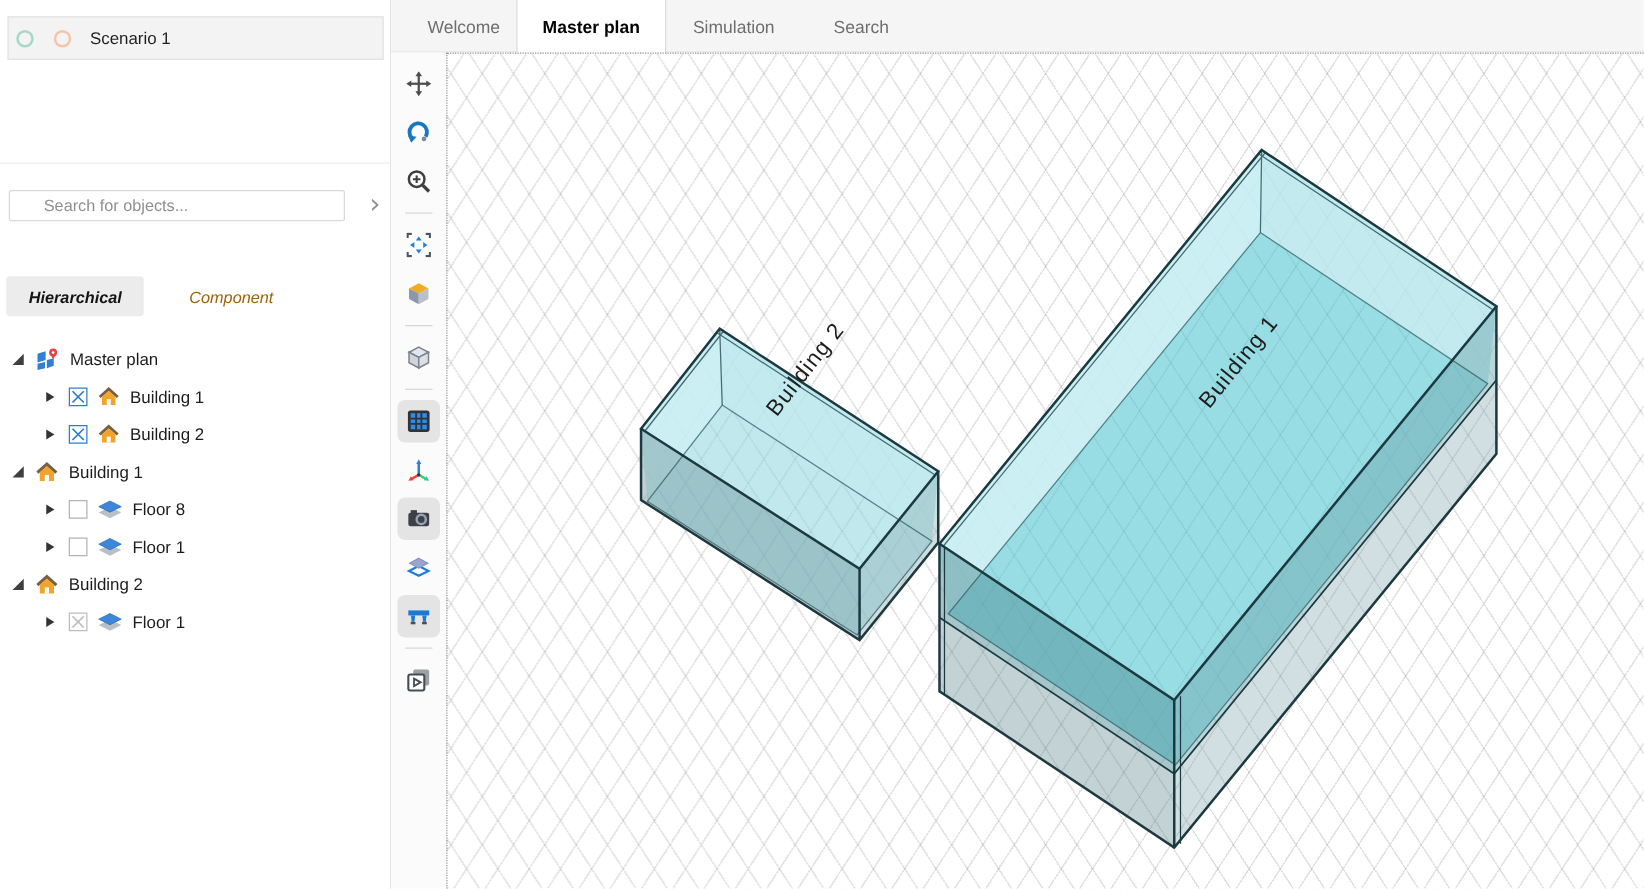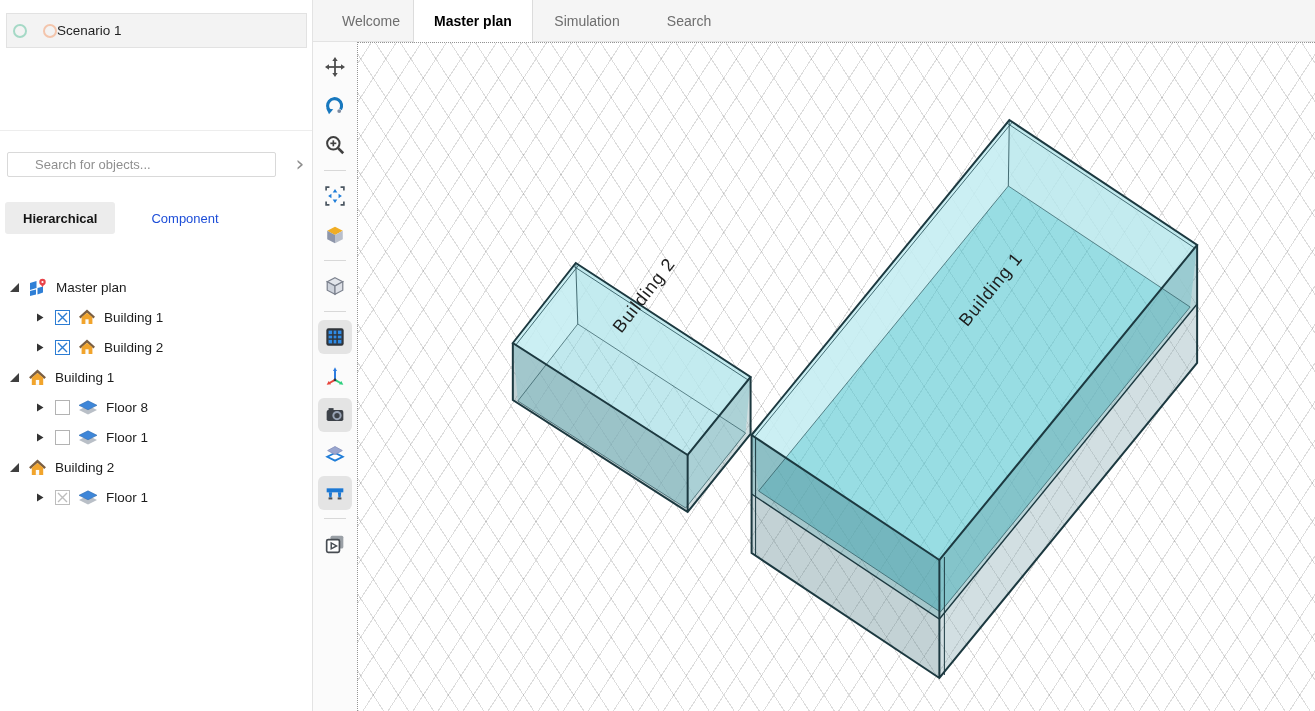--- a/index.html
+++ b/index.html
@@ -5,33 +5,33 @@
   * { margin:0; padding:0; box-sizing:border-box; }
   html,body { width:1315px; height:711px; font-family:"Liberation Sans", sans-serif; background:#fff; overflow:hidden; }
   .app { position:relative; width:1315px; height:711px; display:flex; }
 
   
   .sidebar { position:relative; width:313px; height:711px; background:#fff; border-right:1px solid #e3e3e3; flex:0 0 313px; }
   .scenario-box { position:absolute; left:6px; top:13px; width:301px; height:35px; background:#f3f3f3; border:1px solid #e2e2e2; display:flex; align-items:center; }
   .ring { width:14px; height:14px; border-radius:50%; background:transparent; }
   .ring.teal { border:2px solid #a5d9c6; margin-left:6px; }
   .ring.orange { border:2px solid #f3c5ac; margin-left:16px; }
-  .scenario-label { font-size:13.5px; color:#1f1f1f; }
+  .scenario-label { margin-left:15px; font-size:13.5px; color:#1f1f1f; }
   .section-divider { position:absolute; left:0; top:130px; width:312px; height:1px; background:#ededed; }
 
   .search-row { position:absolute; left:0; top:152px; width:313px; height:26px; }
   .search-input { position:absolute; left:7px; top:0; width:269px; height:25px; border:1px solid #d9d9d9; border-radius:2px; background:#fff; font-size:13px; color:#333; padding:0 22px 0 27px; outline:none; font-family:"Liberation Sans",sans-serif; }
   .search-input::placeholder { color:#8f8f8f; }
   .search-mag { position:absolute; left:9px; top:5px; }
   .panel-chevron { position:absolute; left:288px; top:-3px; width:24px; height:30px; border:none; background:transparent; color:#8f8f8f; font-size:22px; line-height:30px; cursor:pointer; font-family:"DejaVu Sans",sans-serif; }
 
-  .view-tabs { position:absolute; left:5px; top:202px; display:flex; align-items:flex-end; }
+  .view-tabs { position:absolute; left:5px; top:221px; display:flex; align-items:flex-end;font-style:italic; }
   .view-tab { height:32px; padding:0 18px; display:flex; align-items:center; justify-content:center; font-size:13px; border-radius:3px; cursor:pointer; }
   .view-tab.active { background:#ececec; color:#141414; font-weight:bold; }
-  .view-tab.inactive { color:#1d4ed8; margin-left:18px; }
+  .view-tab.inactive { color:#a16207; margin-left:18px; }
 
   .tree { position:absolute; left:0; top:272px; width:313px; }
   .tree-row { height:30px; display:flex; align-items:center; cursor:default; }
   .tree-row .arrow { width:12px; height:12px; flex:0 0 12px; display:flex; align-items:center; justify-content:center; }
   .lvl0 { padding-left:8px; }
   .lvl1 { padding-left:33px; }
   .tree-icon { margin-left:8px; display:flex; align-items:center; }
   .cbx { width:15px; height:15px; margin-left:10px; flex:0 0 15px; background:#fff; display:flex; align-items:center; justify-content:center; }
   .cbx.blue { border:1.5px solid #2b7cd3; }
   .cbx.empty { border:1.5px solid #b3b3b3; }

